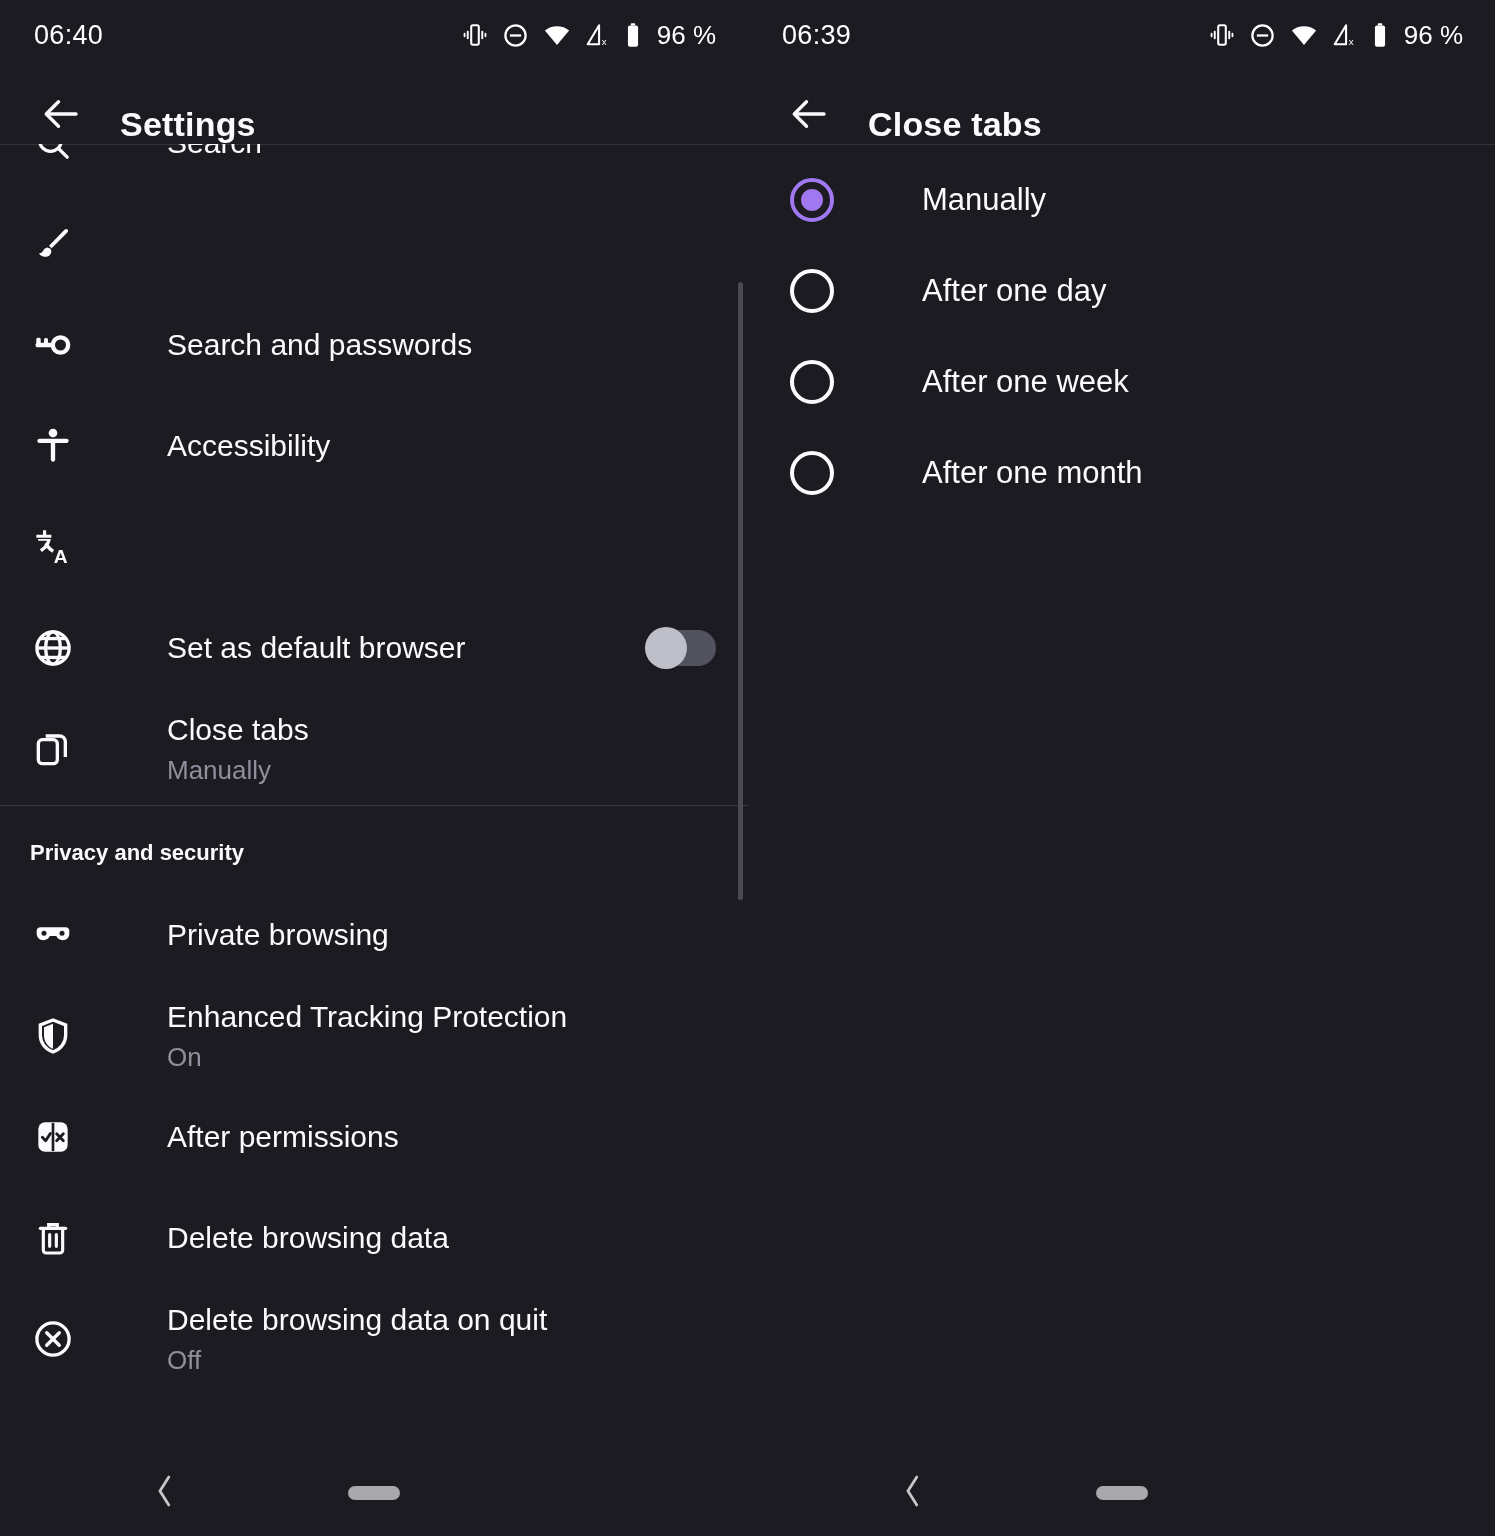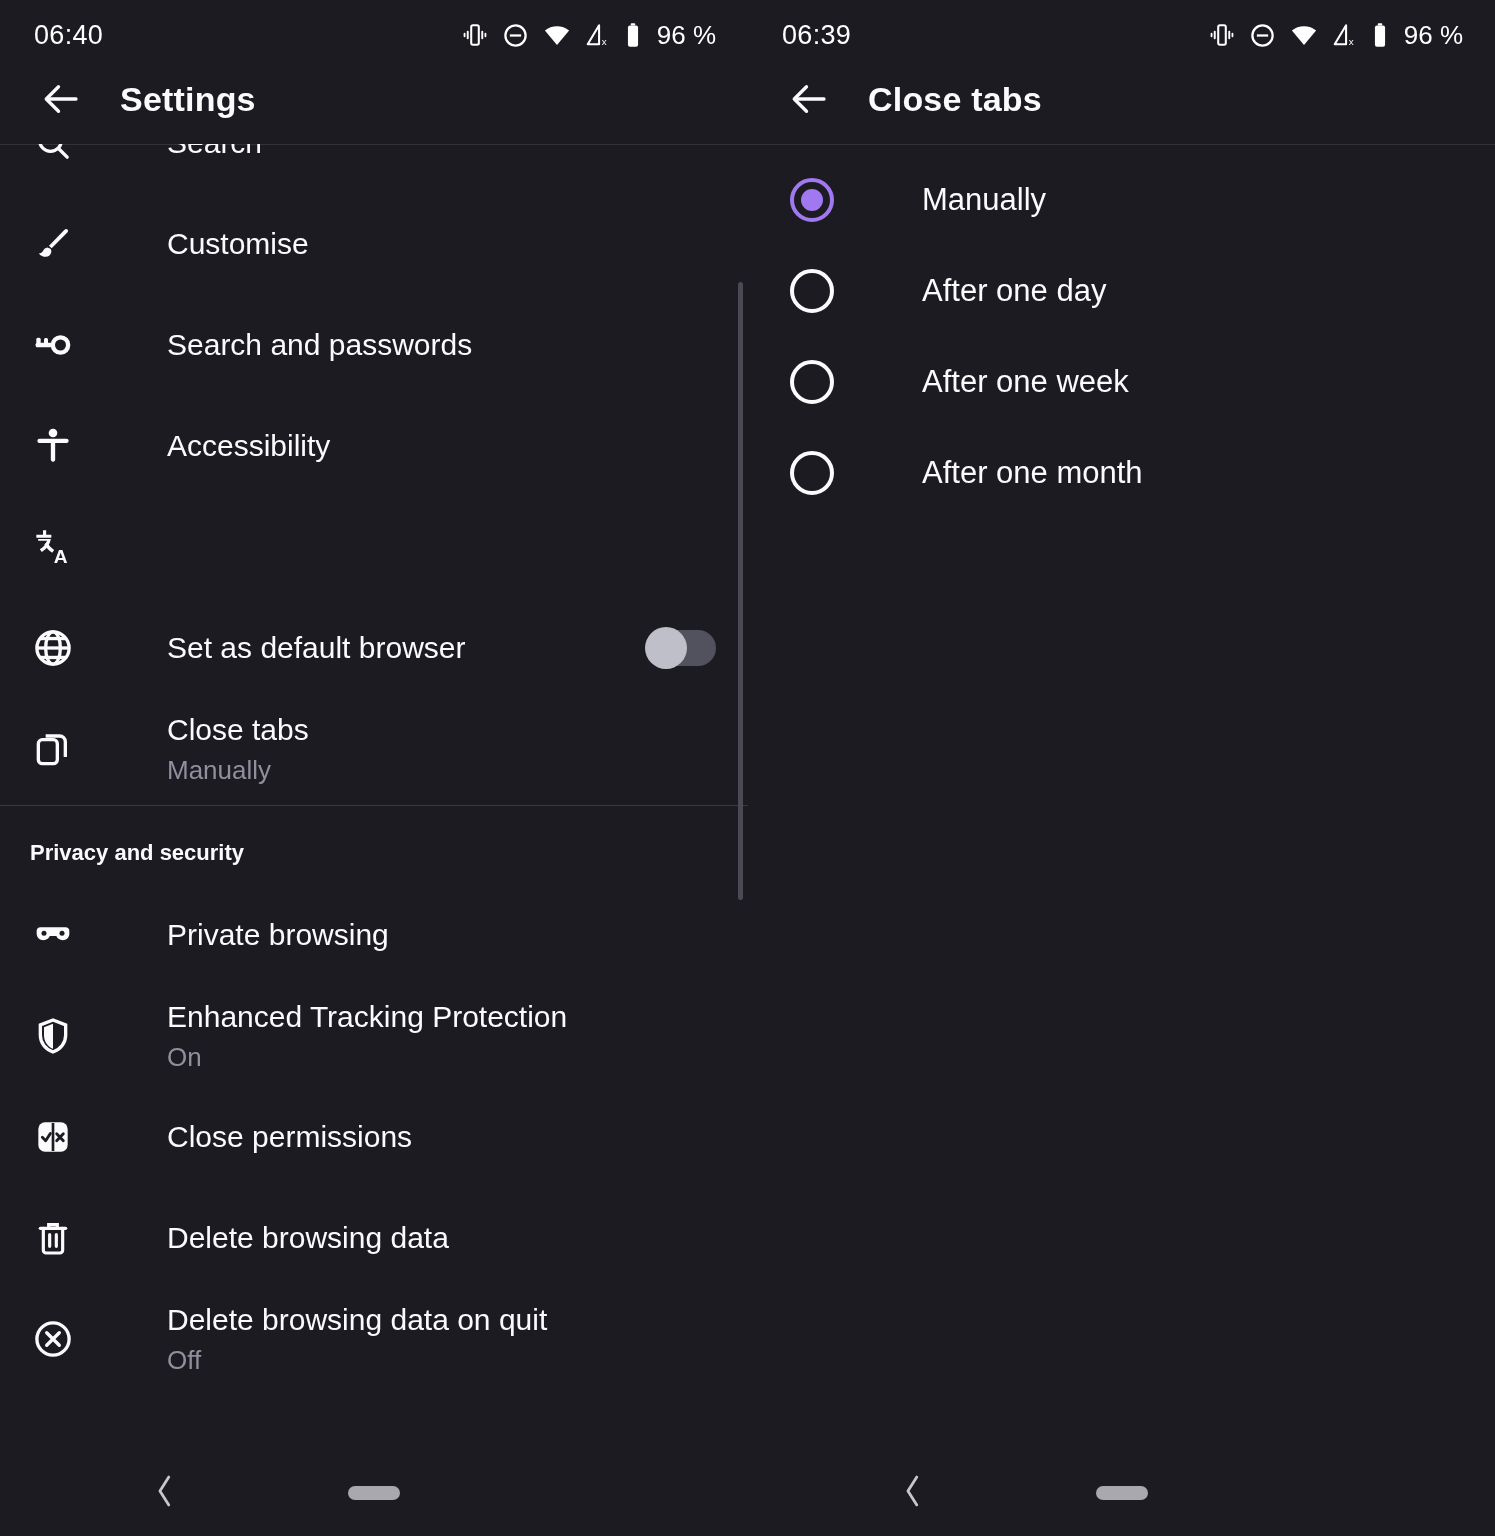--- a/index.html
+++ b/index.html
@@ -32,21 +32,21 @@
   }
   .clock { color: #fff; font-size: 27px; letter-spacing: .3px; }
   .sysicons { display: flex; align-items: center; gap: 14px; }
   .sysicons svg { display: block; }
   .battpct { color: #fff; font-size: 26px; margin-left: 2px; white-space: nowrap; }
 
   
   .appbar {
     position: relative; z-index: 5;
     height: 90px;
-    display: flex; align-items: center;
+    display: flex; align-items: flex-end;
     padding-left: 32px;
     background: #1c1b22;
   }
   .backbtn {
     width: 60px; height: 60px;
     display: flex; align-items: center; justify-content: center;
     flex: 0 0 auto;
   }
   .appbar .title {
     color: #fbfbfe;
@@ -222,23 +222,20 @@
             </div>
         </div>
 
         <div class="row">
           <span class="ic">
             <svg width="40" height="40" viewBox="0 0 24 24" fill="#fbfbfe">
               <path d="M20.7 3.3c-.5-.5-1.3-.4-1.8.1L9.6 13l1.6 1.6 9.4-9.5c.5-.5.6-1.3.1-1.8z"></path>
               <path d="M8.6 14.1c-1.1.2-2 .9-2.5 1.9-.5 1-1.5 1.6-2.6 1.7 1 1.3 2.6 2.1 4.3 2 1.9-.1 3.2-1.6 3.2-3.3 0-.6-.2-1.2-.5-1.6l-1.9-.7z"></path>
             </svg>
           </span>
-          <div class="txt">
-              <div class="label">Customise</div>
-            </div>
         </div>
 
         <div class="row">
           <span class="ic">
             <svg width="40" height="40" viewBox="0 0 24 24" fill="#fbfbfe">
               <circle cx="16.5" cy="12" r="4.6" fill="none" stroke="#fbfbfe" stroke-width="2.6"></circle>
               <rect x="1.6" y="10.6" width="10.8" height="2.8" rx="1"></rect>
               <rect x="2" y="7.6" width="2.6" height="3.6" rx=".9"></rect>
               <rect x="6.6" y="7.8" width="2.4" height="3.4" rx=".9"></rect>
             </svg>
@@ -336,21 +333,21 @@
         <div class="row">
           <span class="ic">
             <svg width="40" height="40" viewBox="0 0 24 24">
               <rect x="3.2" y="3.2" width="17.6" height="17.6" rx="4" fill="#fbfbfe"></rect>
               <path d="M12 3.6v16.8" stroke="#1c1b22" stroke-width="1.6"></path>
               <polyline points="5.6,12.2 7.6,14.3 10.4,9.9" fill="none" stroke="#1c1b22" stroke-width="1.7" stroke-linecap="round" stroke-linejoin="round"></polyline>
               <path d="M14.2 10 18.2 14.2M18.2 10 14.2 14.2" stroke="#1c1b22" stroke-width="1.7" stroke-linecap="round"></path>
             </svg>
           </span>
           <div class="txt">
-              <div class="label">Close permissions</div>
+              <div class="label">After permissions</div>
             </div>
         </div>
 
         <div class="row">
           <span class="ic">
             <svg width="40" height="40" viewBox="0 0 24 24" fill="none" stroke="#fbfbfe" stroke-width="1.9" stroke-linecap="round">
               <path d="M4.4 6.2h15.2"></path>
               <path d="M9.4 4h5.2v2.2H9.4z"></path>
               <path d="M6.2 6.2v13.2a1.6 1.6 0 0 0 1.6 1.6h8.4a1.6 1.6 0 0 0 1.6-1.6V6.2"></path>
               <path d="M10 10v7M14 10v7"></path>

